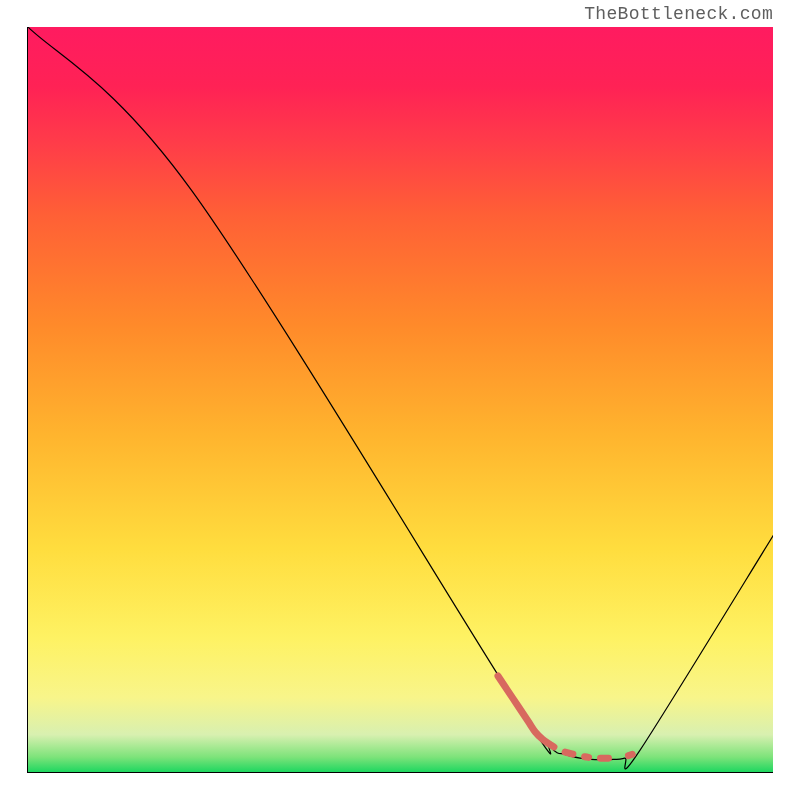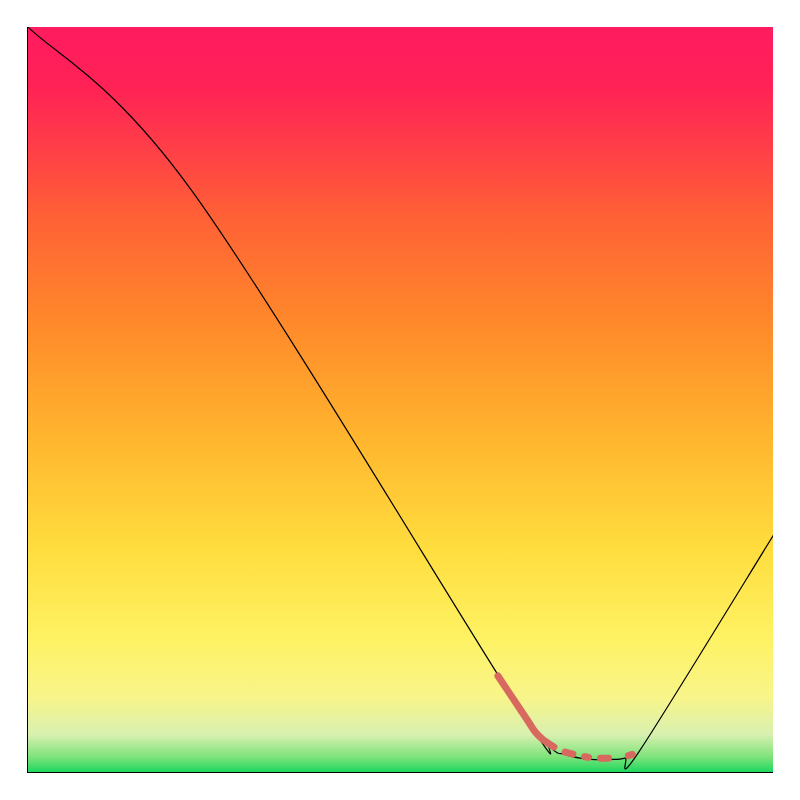--- a/index.html
+++ b/index.html
@@ -41,20 +41,21 @@
     font-size: 18px;
     color: #5f5f5f;
     letter-spacing: 0.3px;
   }
   svg { position: absolute; left: 0; top: 0; }
 </style>
 </head>
 <body>
 
 <div class="wrap">
+  <div class="attribution">TheBottleneck.com</div>
 
   <div class="plot-area">
     <div class="gradient-bg"></div>
     <svg id="chart-svg" width="746" height="746" viewBox="0 0 746 746">
         <path d="M 0 0 C 27.353333333333335 27.353333333333335, 83.30333333333333 52.22000000000001, 164.12 164.12 C 244.93666666666667 276.02, 425.22 578.7716666666666, 484.90000000000003 671.4 C 544.58 764.0283333333333, 513.4966666666666 710.5649999999999, 522.1999999999999 719.89 C 530.9033333333333 729.215, 532.1466666666666 725.485, 537.12 727.35 C 542.0933333333334 729.215, 547.0666666666666 730.2096666666667, 552.04 731.08 C 557.0133333333333 731.9503333333333, 561.9866666666667 732.3233333333334, 566.96 732.572 C 571.9333333333334 732.8206666666666, 576.9066666666666 732.8206666666666, 581.88 732.572 C 586.8533333333334 732.3233333333334, 591.8266666666667 732.572, 596.8000000000001 731.08 C 601.7733333333334 729.5880000000001, 586.8533333333332 760.9200000000001, 611.7199999999999 723.62 C 636.5866666666666 686.3199999999999, 723.62 543.3366666666666, 746 507.28" fill="none" stroke="#000000" stroke-width="1.2" stroke-linecap="round" stroke-linejoin="round"></path>
         <path d="M 469.98 649.02 C 472.4666666666667 652.75, 479.9266666666667 663.9399999999999, 484.90000000000003 671.4 C 489.8733333333334 678.86, 496.09000000000003 688.185, 499.82000000000005 693.78 C 503.55000000000007 699.375, 504.79333333333335 701.8616666666667, 507.28000000000003 704.97 C 509.7666666666667 708.0783333333334, 512.2533333333333 710.3163333333333, 514.74 712.43 C 517.2266666666667 714.5436666666666, 520.3349999999999 716.4086666666667, 522.1999999999999 717.652 C 524.0649999999999 718.8953333333334, 525.3083333333333 719.517, 525.93 719.89" fill="none" stroke="#d8695f" stroke-width="7" stroke-linecap="round" stroke-linejoin="round"></path>
         <path d="M 537.12 725.112 C 539.6066666666667 725.7336666666666, 547.0666666666666 727.8473333333333, 552.04 728.842 C 557.0133333333333 729.8366666666667, 561.9866666666667 730.707, 566.96 731.08 C 571.9333333333334 731.4530000000001, 576.9066666666666 731.3286666666668, 581.88 731.08 C 586.8533333333334 730.8313333333333, 593.07 730.2096666666666, 596.8000000000001 729.588 C 600.5300000000001 728.9663333333333, 603.0166666666667 727.723, 604.26 727.35" fill="none" stroke="#d8695f" stroke-width="7" stroke-linecap="round" stroke-linejoin="round" stroke-dasharray="8 12 4 12 8 20"></path>
       </svg>
   </div>
 </div>

